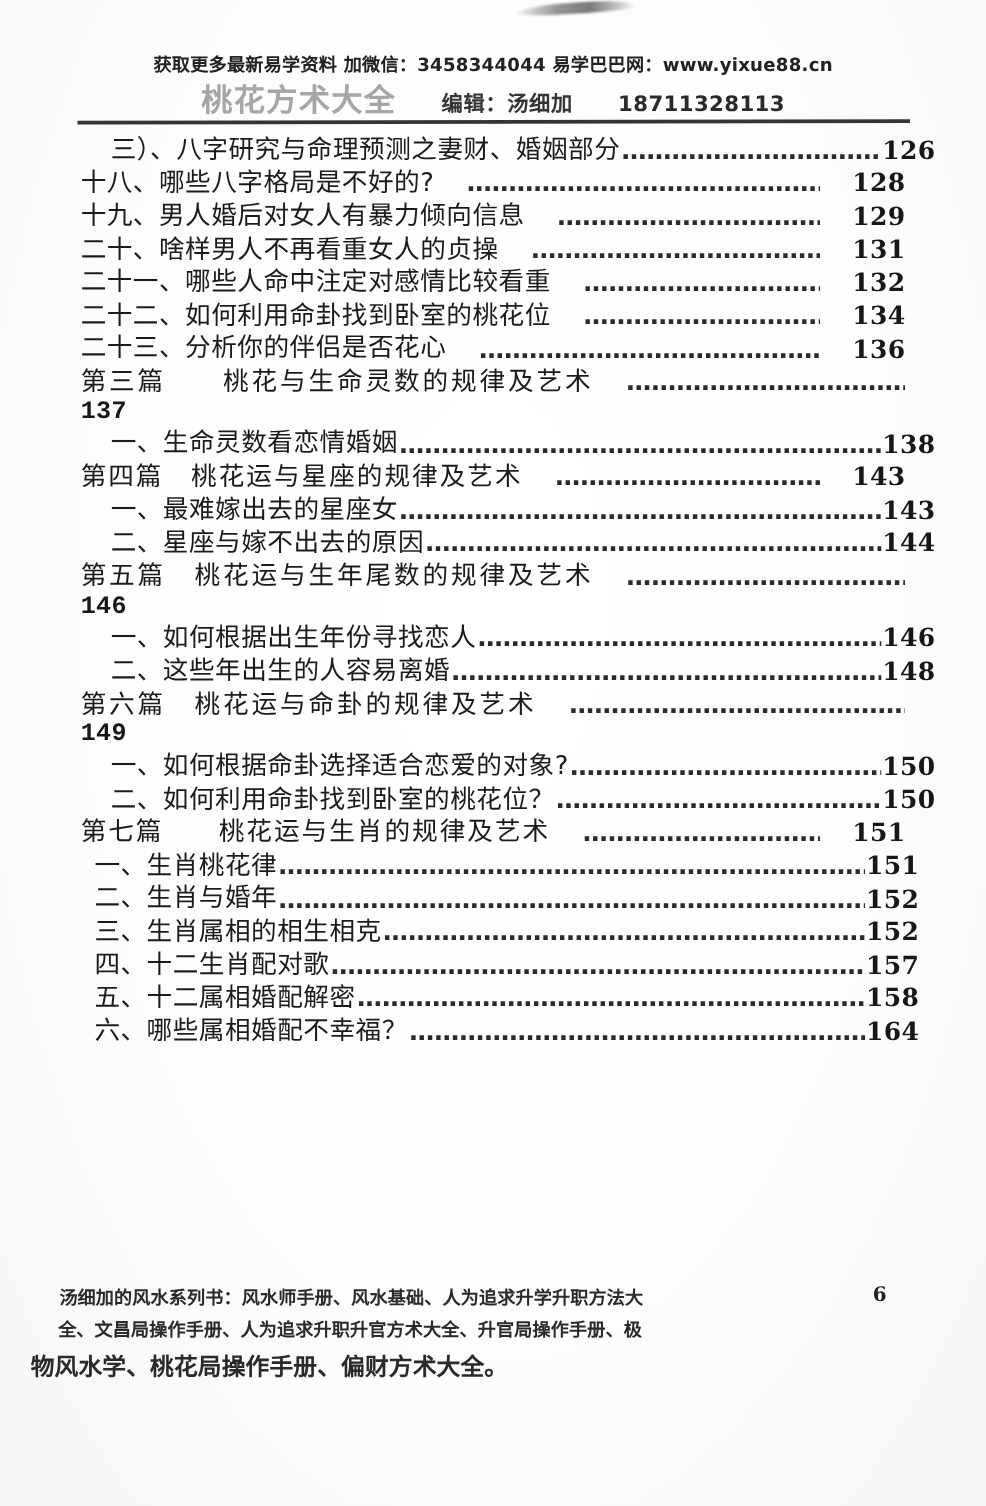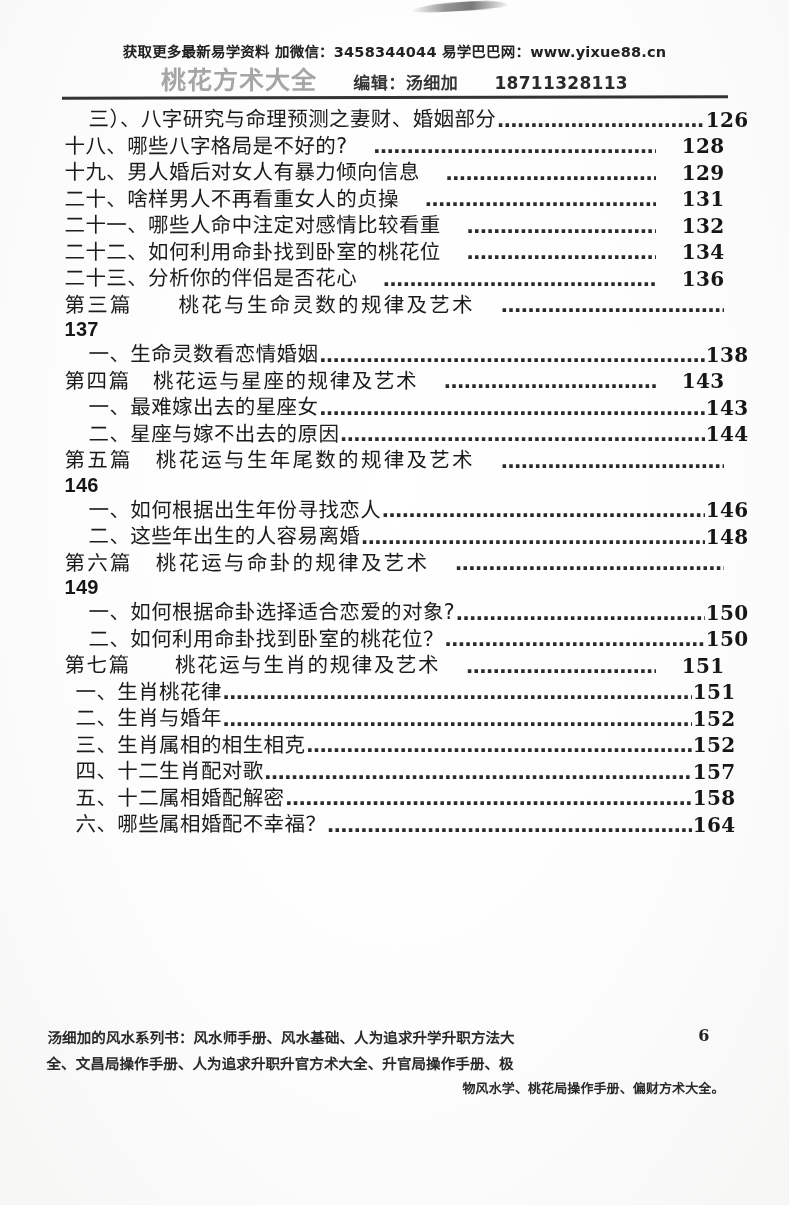--- a/index.html
+++ b/index.html
@@ -157,21 +157,21 @@
 
   
   .wrap-page {
     width: 660px;
     margin: 0 auto;
     font-weight: 700;
     font-size: 20px;
     color: #171717;
     line-height: 1.15;
     padding-left: 0px;
-    font-family: Liberation Sans, sans-serif;
+    font-family: Liberation Mono, monospace;
     letter-spacing: .3px;
   }
 
   
   .footer {
     position: absolute;
     left: 0;
     top: 1026px;
     width: 789px;
     color: #2a2a2a;
@@ -200,25 +200,25 @@
     margin: 5px auto 0 auto;
     font-size: 14.5px;
     font-weight: 700;
     white-space: nowrap;
     letter-spacing: .1px;
     padding-left: 4px;
   }
   .footer-l3 {
     width: 700px;
     margin: 5px auto 12px auto;
-    font-size: 13px;
+    font-size: 19px;
     font-weight: 700;
     white-space: nowrap;
     letter-spacing: .1px;
-    text-align: right;
+    text-align: left;
     padding-right: 40px;
   }
 </style>
 </head>
 <body>
 
 <div class="page">
 
   <div class="scan-smudge"></div>
 

